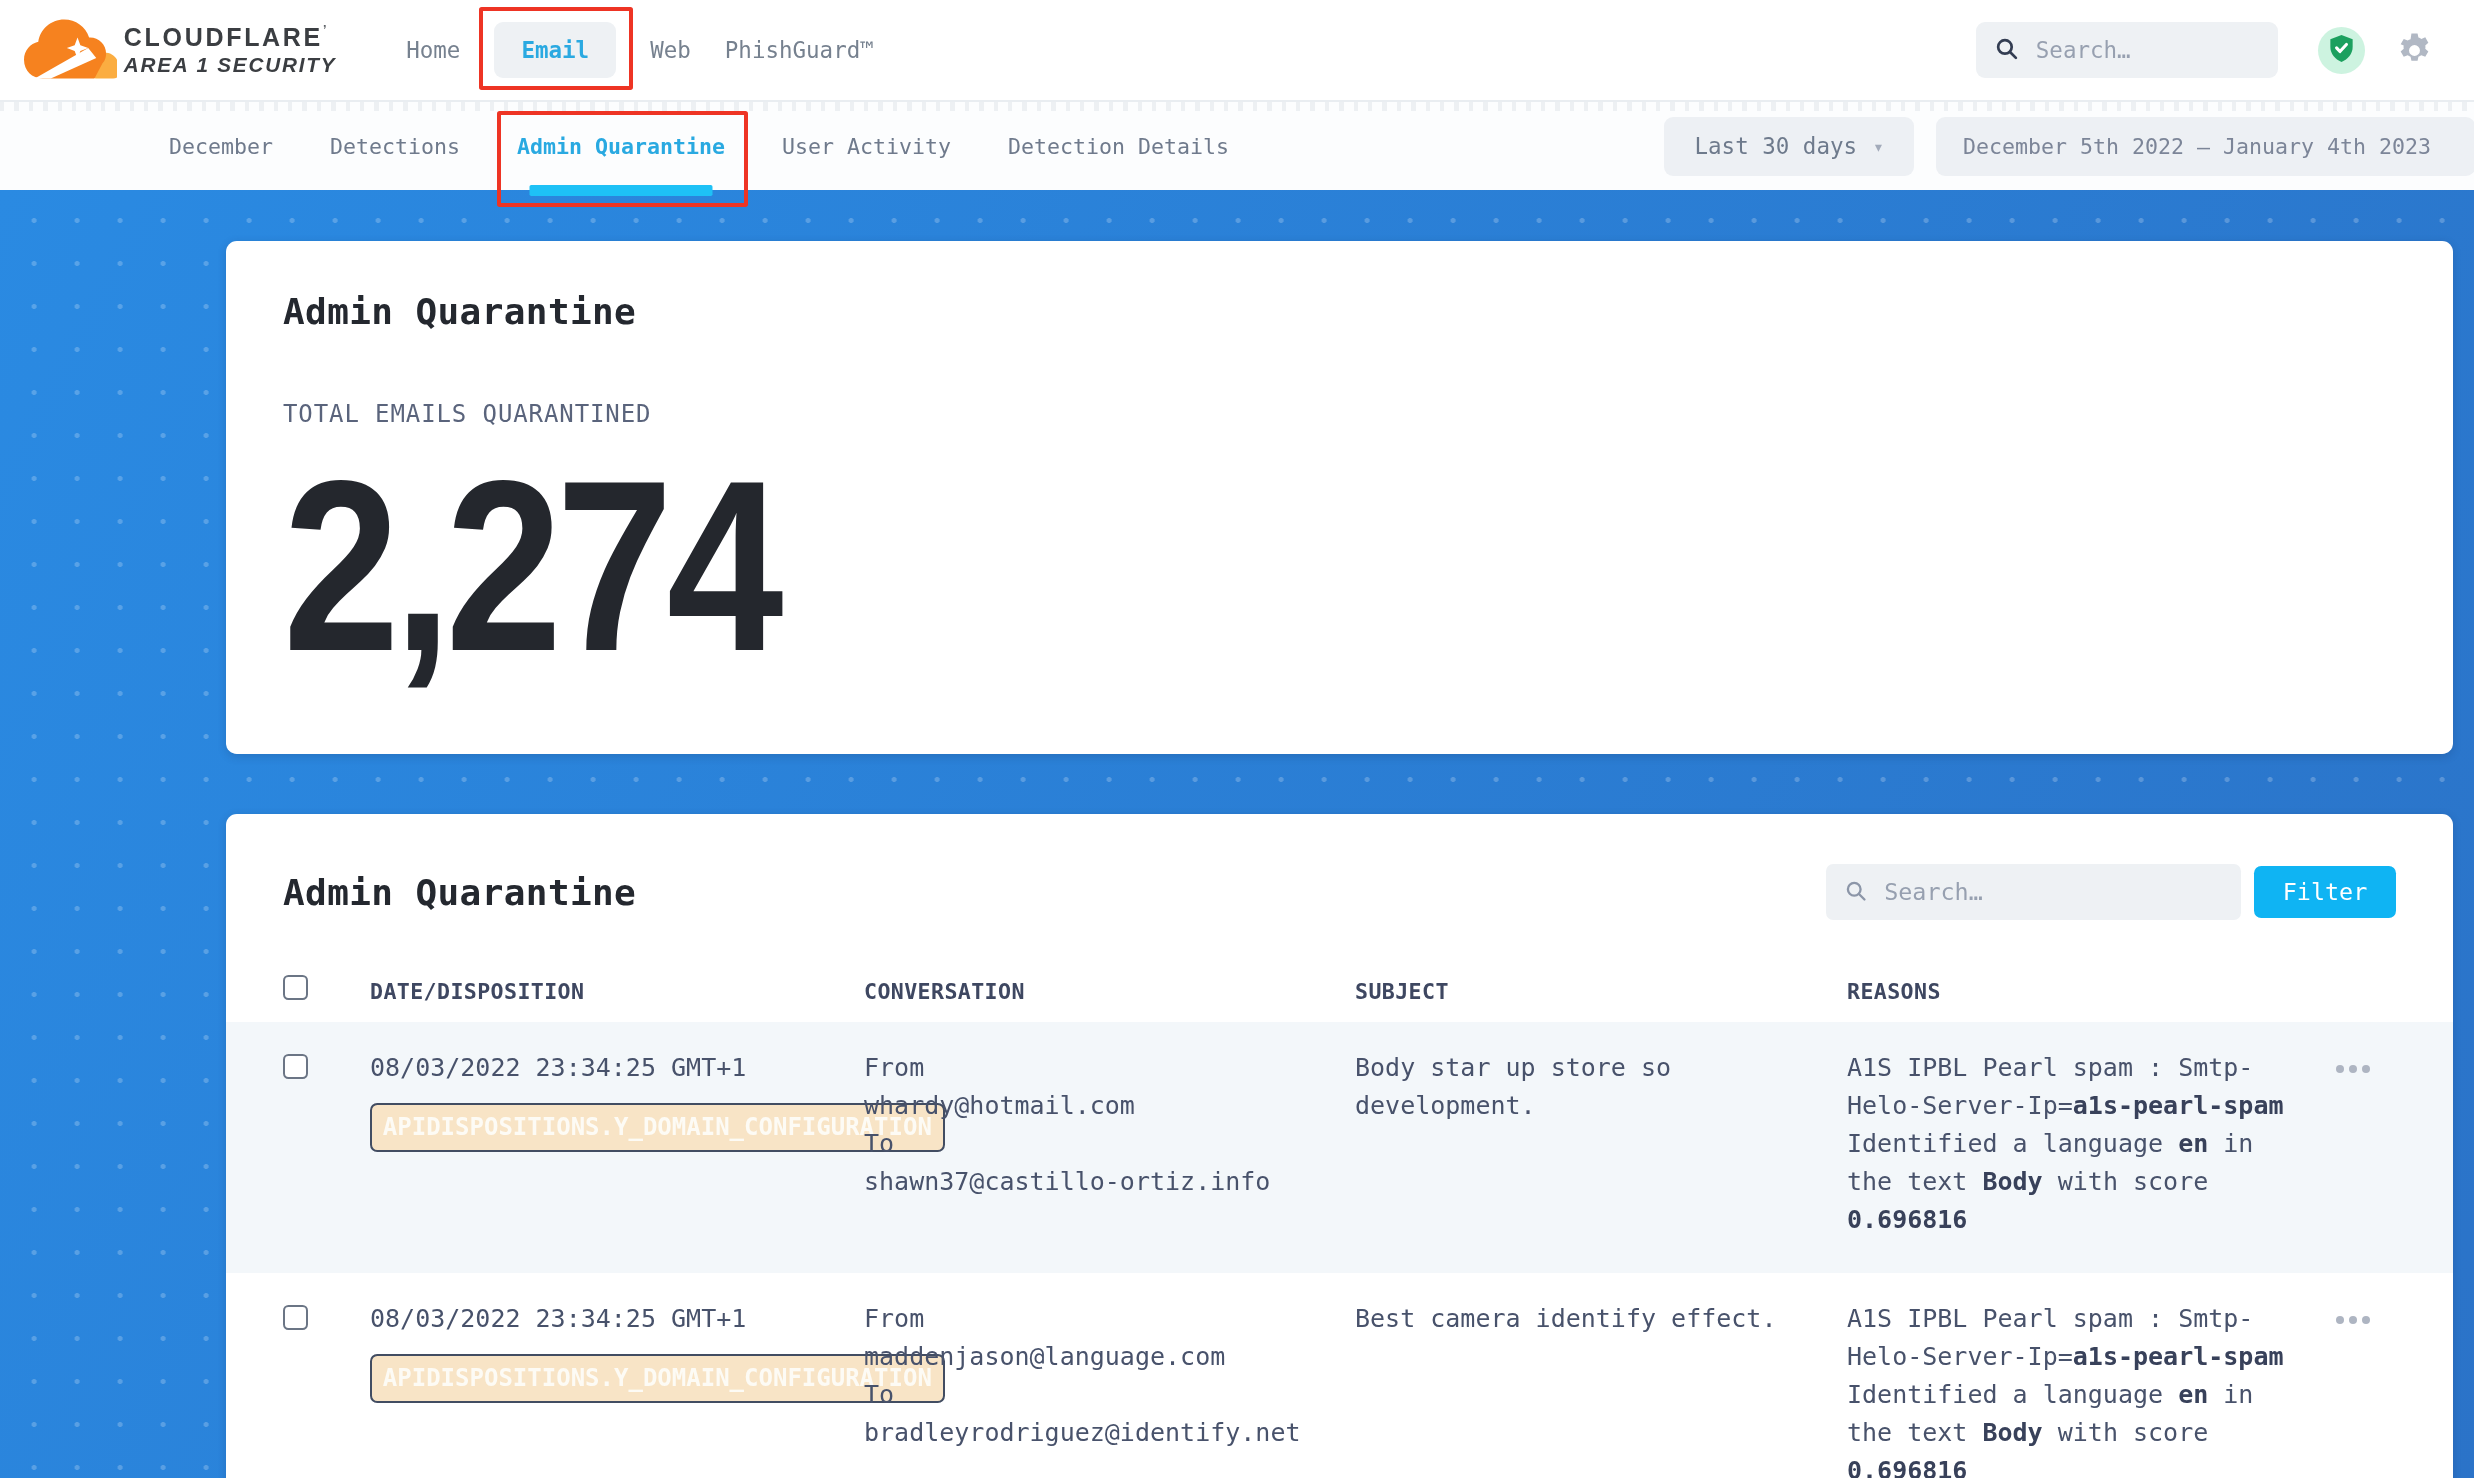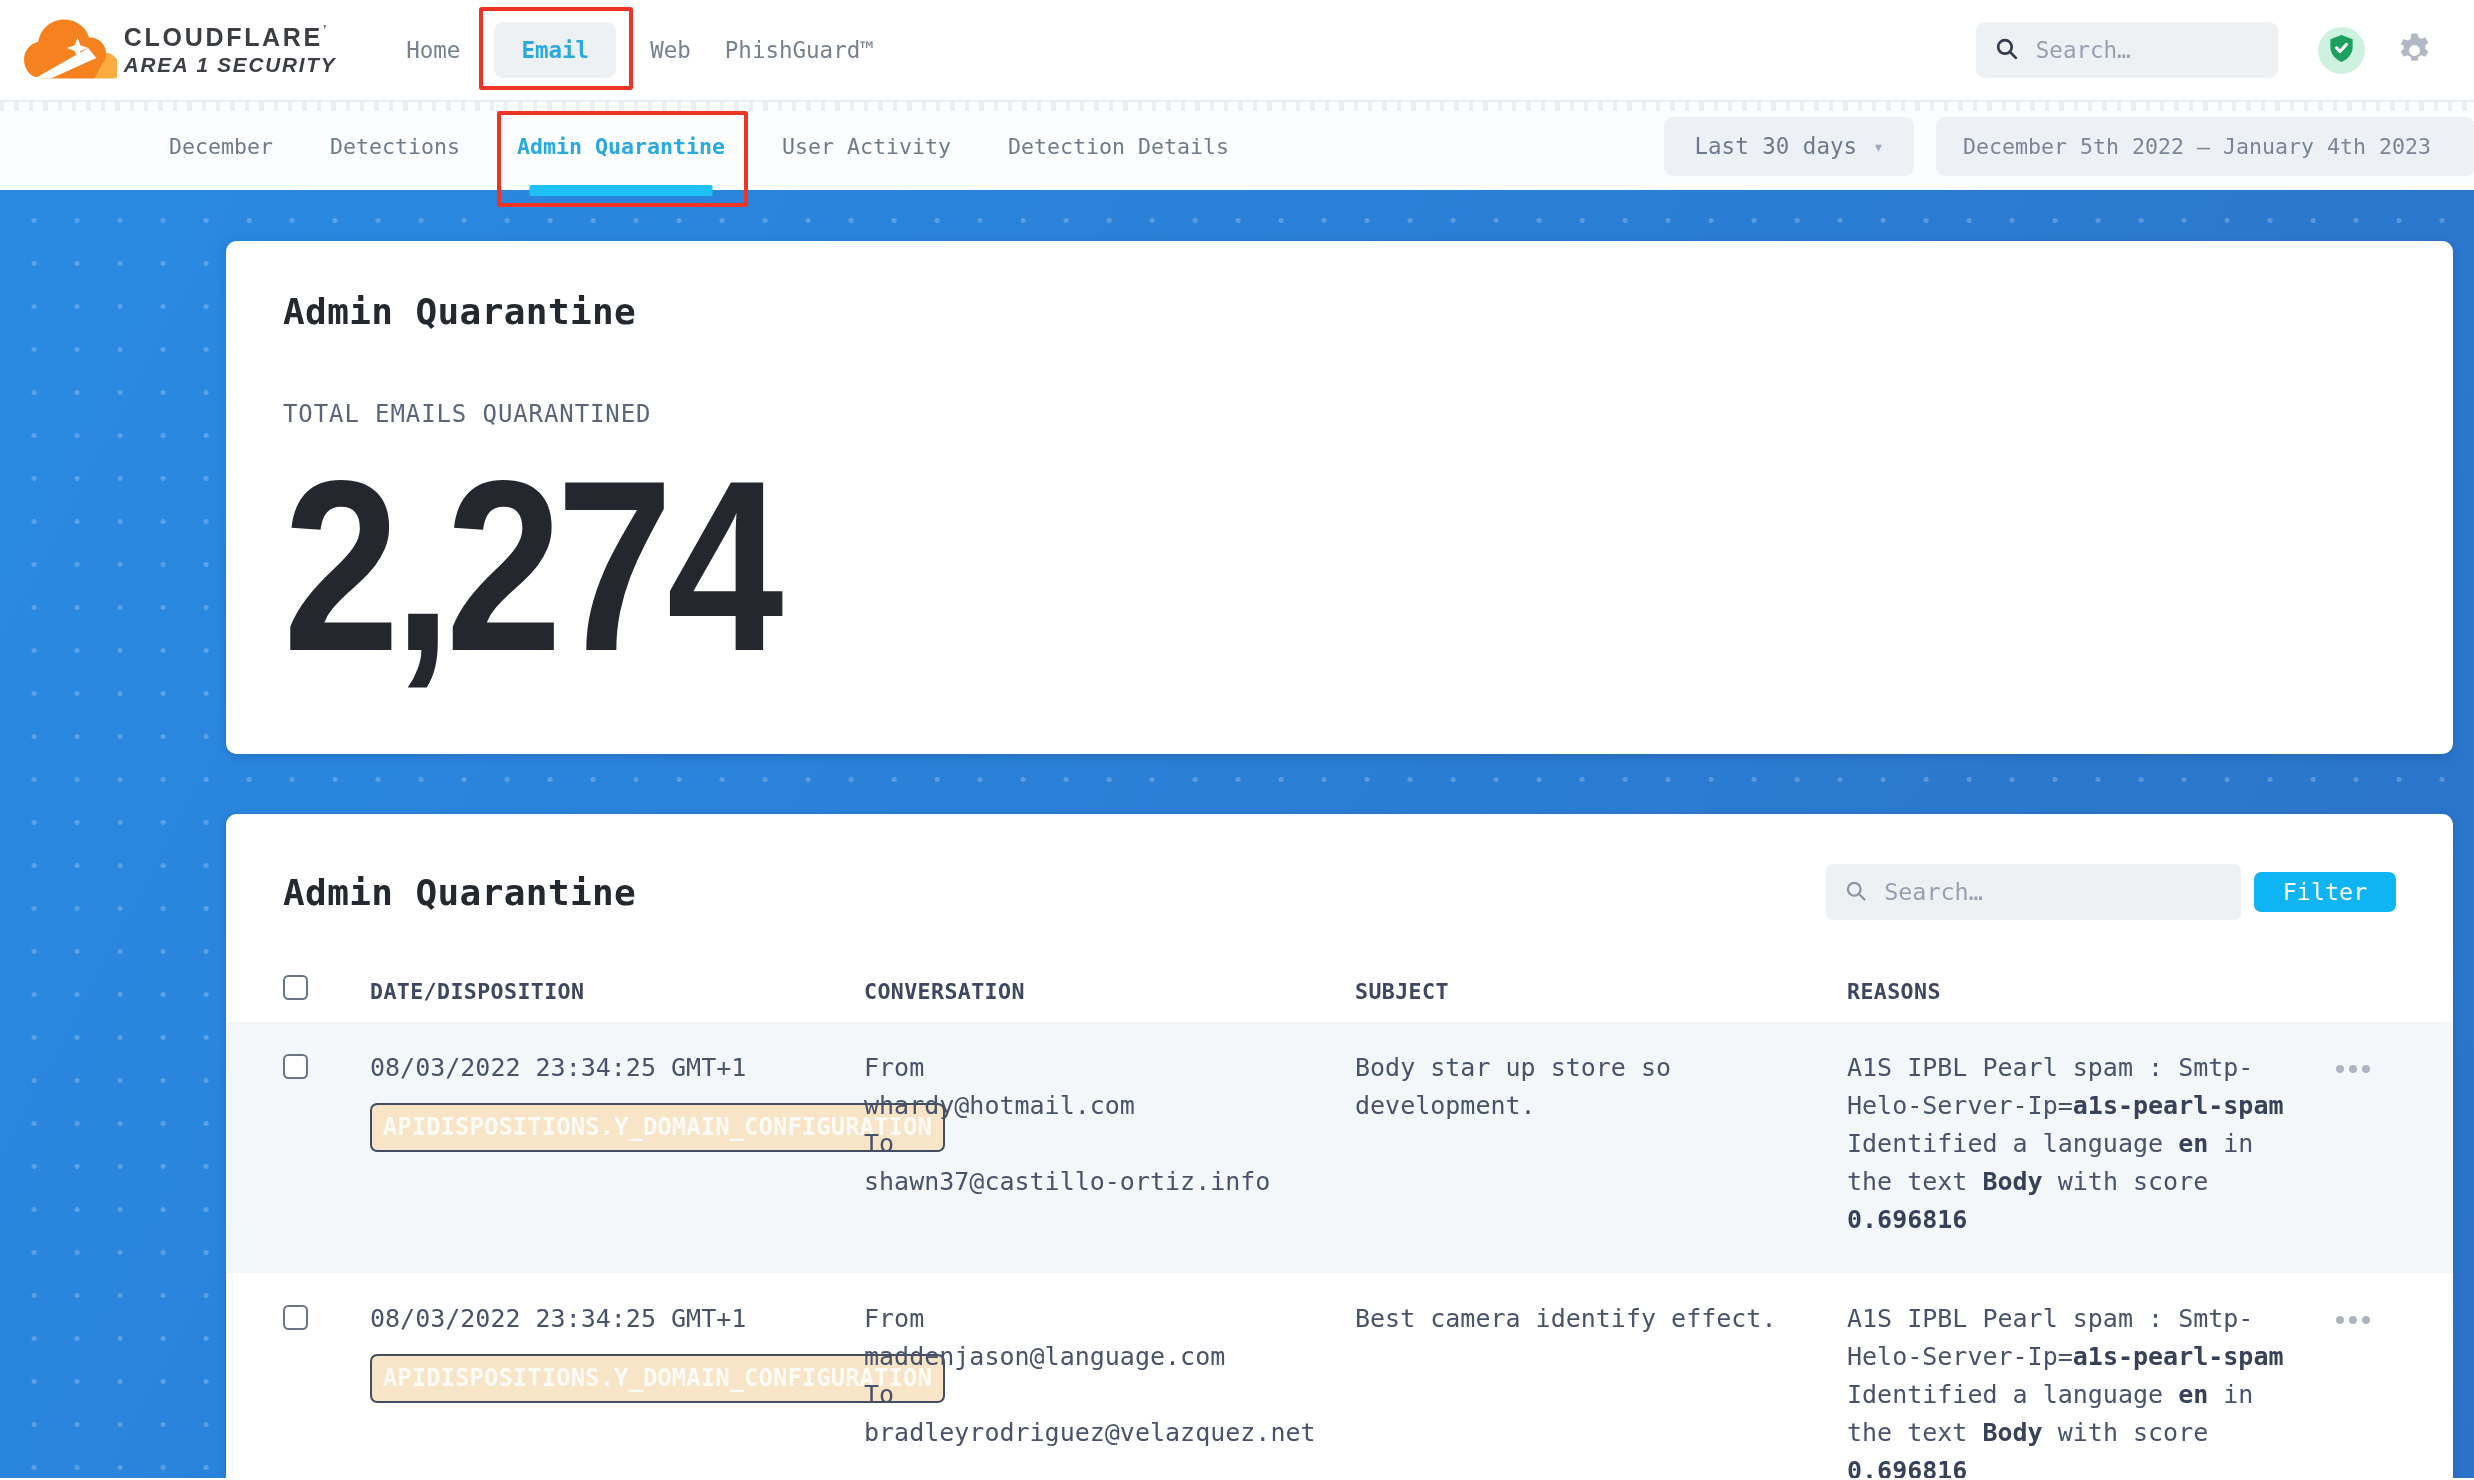--- a/index.html
+++ b/index.html
@@ -86,21 +86,21 @@
     display:inline-block;margin-top:16px;line-height:1;
     font-family:"Liberation Sans","DejaVu Sans",sans-serif;font-weight:700;font-size:244px;
     letter-spacing:-7.2px;color:#24272d;transform:scaleX(.86);transform-origin:left center;
   }
   
   .table-card{margin-top:60px;padding-bottom:18px;}
   .card-head{display:flex;align-items:center;padding:50px 57px 0 57px;}
   .card-head .search-box{width:415px;height:56px;border-radius:7.2px;margin-left:auto;background:#eef1f4;}
   .card-head .search-box input{font-size:23.4px;}
   .filter-btn{
-    margin-left:12.6px;width:142px;height:40px;border:0;border-radius:7.2px;background:#0fb4f3;color:#fff;
+    margin-left:12.6px;width:142px;height:52px;border:0;border-radius:7.2px;background:#0fb4f3;color:#fff;
     font-family:"DejaVu Sans Mono","Liberation Mono",monospace;font-size:23.4px;cursor:pointer;flex:none;
   }
   .grid-cols{display:grid;grid-template-columns:87px 494px 491px 492px 454px 1fr;align-items:start;}
   .thead{padding:59px 36px 18px 57px;}
   .th{font-size:21.6px;font-weight:700;color:#3e4761;letter-spacing:0.4px;}
   .checkbox{
     display:inline-block;width:25px;height:25px;background:#fff;border:2.7px solid #6b7585;
     border-radius:5.4px;box-sizing:border-box;cursor:pointer;
   }
   .thead .checkbox{margin-top:-3.6px;}
@@ -261,21 +261,21 @@
   <div class="row grid-cols">
     <div><span class="checkbox"></span></div>
     <div class="cell-date">
       <div>08/03/2022 23:34:25 GMT+1</div>
       <div class="badge">APIDISPOSITIONS.Y_DOMAIN_CONFIGURATION</div>
     </div>
     <div class="cell-conv">
       <span class="line">From</span>
       <span class="line">maddenjason@language.com</span>
       <span class="line">To</span>
-      <span class="line">bradleyrodriguez@velazquez.net</span>
+      <span class="line">bradleyrodriguez@identify.net</span>
     </div>
     <div class="cell-subj">Best camera identify effect.</div>
     <div class="cell-reasons"><span>A1S IPBL Pearl spam : Smtp-Helo-Server-Ip=</span><span class="b">a1s-pearl-spam</span><span> Identified a language </span><span class="b">en</span><span> in the text </span><span class="b">Body</span><span> with score </span><span class="b">0.696816</span></div>
     <div class="cell-actions">
       <button class="dots">
         <span class="dot"></span>
                 <span class="dot"></span>
                 <span class="dot"></span>
       </button>
     </div>

